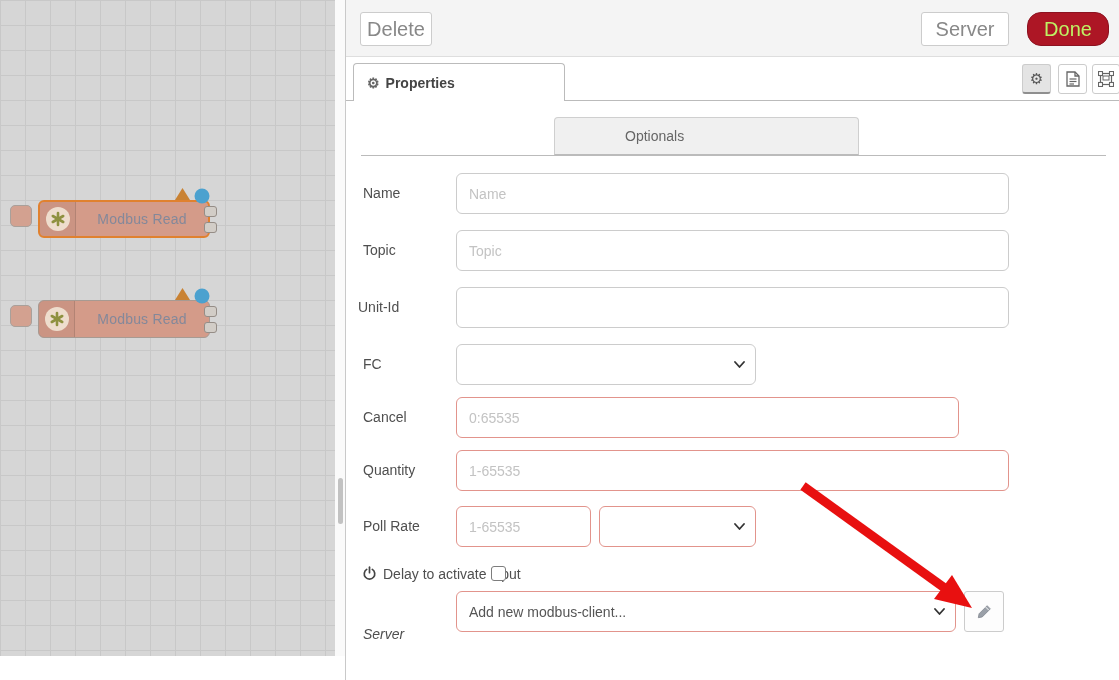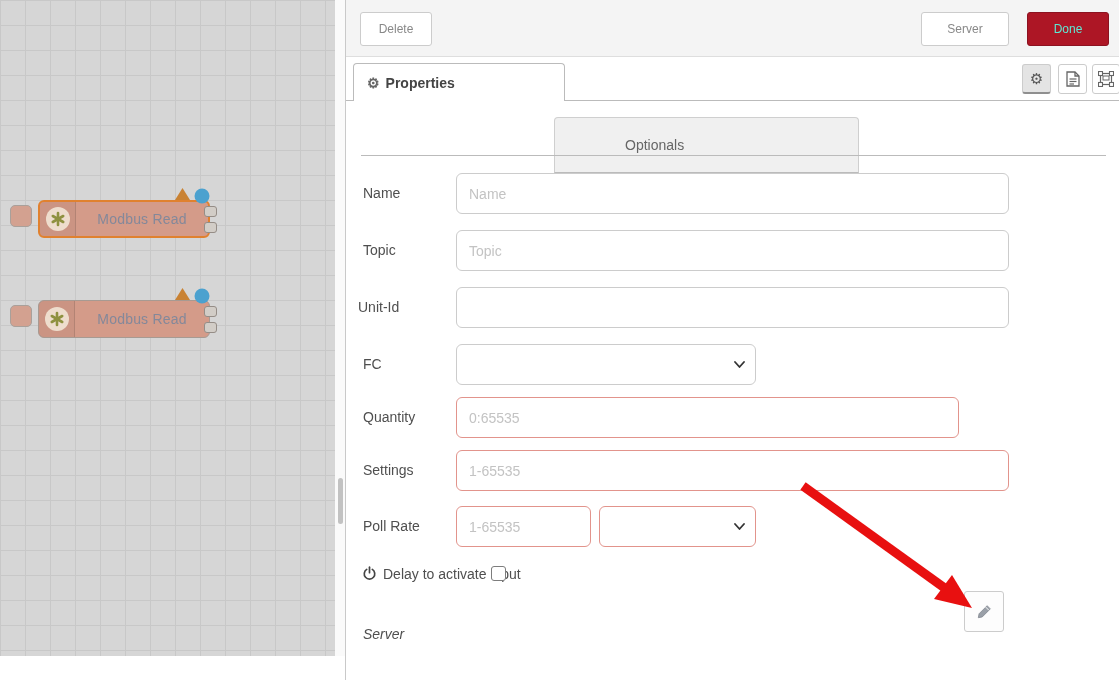--- a/index.html
+++ b/index.html
@@ -47,24 +47,24 @@
     width:13px; height:11px; border-radius:3px;
     background:#d2cdc7; border:1px solid #958d87;
   }
 
   
   #tray { left:345px; top:0; width:774px; height:680px; background:#ffffff; border-left:1px solid #c9c9c9; }
   #tray-header { left:0; top:0; width:774px; height:57px; background:#f4f4f4; border-bottom:1px solid #dedede; }
 
   .btn {
     position:absolute; height:34px; background:#ffffff; border:1px solid #cccccc;
-    border-radius:3px; font-size:12px; color:#888888; text-align:center; line-height:32px;
+    border-radius:3px; font-size:20px; color:#888888; text-align:center; line-height:32px;
     cursor:pointer;
   }
-  #btn-done { background:#AD1625; border-color:#8c1220; color:#5eead4; }
+  #btn-done { background:#AD1625; border-color:#8c1220; color:#bef264;border-radius:14px; }
 
   .tray-tab {
     position:absolute; background:#ffffff; border:1px solid #bbbbbb; border-bottom:none;
     border-radius:4px 4px 0 0; font-size:14px; color:#444444;
     display:flex; align-items:center; z-index:2;
   }
   .tab-underline { position:absolute; background:#bbbbbb; height:1px; z-index:1; }
   .tab-inactive { background:#f0f0f0; border:1px solid #cfcfcf; border-bottom:1px solid #bbbbbb; color:#666666; z-index:0; }
 
   .icon-btn {
@@ -187,64 +187,70 @@
       <rect x="2.5" y="2.5" width="11" height="11" fill="none" stroke="#666" stroke-width="1.2"></rect>
       <rect x="5" y="5" width="6" height="4" fill="none" stroke="#666" stroke-width="1"></rect>
       <rect x="0.5" y="0.5" width="4" height="4" fill="#fff" stroke="#666" stroke-width="1.1"></rect>
       <rect x="11.5" y="0.5" width="4" height="4" fill="#fff" stroke="#666" stroke-width="1.1"></rect>
       <rect x="0.5" y="11.5" width="4" height="4" fill="#fff" stroke="#666" stroke-width="1.1"></rect>
       <rect x="11.5" y="11.5" width="4" height="4" fill="#fff" stroke="#666" stroke-width="1.1"></rect>
     </svg>
   </div>
 
   <div class="tab-underline" style="left:15px;top:155px;width:745px;"></div>
-  <div class="tray-tab tab-inactive" style="left:208px;top:117px;width:305px;height:56px;padding-left:70px;">
+  <div class="tray-tab tab-inactive" style="left:208px;top:117px;width:305px;height:38px;padding-left:70px;">
     <span>Optionals</span>
   </div>
 
   <span class="field-label" style="left:17px;top:185px;">Name</span>
   <input class="tinput" style="left: 110px; top: 173px; width: 553px;" placeholder="Name">
 
   <span class="field-label" style="left:17px;top:242px;">Topic</span>
   <input class="tinput" style="left: 110px; top: 230px; width: 553px;" placeholder="Topic">
 
   <span class="field-label" style="left:12px;top:299px;">Unit-Id</span>
   <input class="tinput" style="left: 110px; top: 287px; width: 553px;">
 
   <span class="field-label" style="left:17px;top:356px;">FC</span>
   <div class="tselect" style="left:110px;top:344px;width:300px;">
     <span></span>
     <svg class="chev" width="11" height="8" viewBox="0 0 11 8">
       <polyline points="1,1 5.5,6 10,1" fill="none" stroke="#333" stroke-width="1.8" stroke-linecap="round" stroke-linejoin="round"></polyline>
     </svg>
   </div>
 
-  <span class="field-label" style="left:17px;top:409px;">Quantity</span>
+  <span class="field-label" style="left:17px;top:409px;">Cancel</span>
   <input class="tinput invalid" style="left: 110px; top: 397px; width: 503px;" placeholder="0:65535">
 
-  <span class="field-label" style="left:17px;top:462px;">Settings</span>
+  <span class="field-label" style="left:17px;top:462px;">Quantity</span>
   <input class="tinput invalid" style="left: 110px; top: 450px; width: 553px;" placeholder="1-65535">
 
   <span class="field-label" style="left:17px;top:518px;">Poll Rate</span>
   <input class="tinput invalid" style="left: 110px; top: 506px; width: 135px;" placeholder="1-65535">
   <div class="tselect invalid" style="left:253px;top:506px;width:157px;">
     <span></span>
     <svg class="chev" width="11" height="8" viewBox="0 0 11 8">
       <polyline points="1,1 5.5,6 10,1" fill="none" stroke="#333" stroke-width="1.8" stroke-linecap="round" stroke-linejoin="round"></polyline>
     </svg>
   </div>
 
   <svg class="abs" style="left:16px;top:566px;" width="15" height="15" viewBox="0 0 16 16">
     <path d="M5 3.6 a5.6 5.6 0 1 0 6 0" fill="none" stroke="#444" stroke-width="1.8" stroke-linecap="round"></path>
     <line x1="8" y1="1.2" x2="8" y2="7.2" stroke="#444" stroke-width="1.8" stroke-linecap="round"></line>
   </svg>
   <span class="field-label" style="left:37px;top:566px;">Delay to activate input</span>
   <div class="checkbox" style="left:145px;top:566px;"></div>
 
   <span class="field-label" style="left:17px;top:626px;font-style:italic;">Server</span>
+  <div class="tselect invalid" style="left:110px;top:591px;width:500px;">
+    <span>Add new modbus-client...</span>
+    <svg class="chev" width="11" height="8" viewBox="0 0 11 8">
+      <polyline points="1,1 5.5,6 10,1" fill="none" stroke="#333" stroke-width="1.8" stroke-linecap="round" stroke-linejoin="round"></polyline>
+    </svg>
+  </div>
   <div id="pencil-btn" style="left:618px;top:591px;">
     <svg width="15" height="15" viewBox="0 0 16 16">
       <path d="M10.8 1.8 l3.4 3.4 -8.6 8.6 -4.2 0.8 0.8 -4.2 z" fill="#9aa0a8" stroke="#7d838c" stroke-width="0.8"></path>
       <line x1="9.3" y1="3.3" x2="12.7" y2="6.7" stroke="#ffffff" stroke-width="1"></line>
     </svg>
   </div>
 </div>
 
 <svg class="abs" style="left:0;top:0;pointer-events:none;" width="1119" height="680">
   <line x1="803" y1="486" x2="946" y2="589" stroke="#e81010" stroke-width="9"></line>

